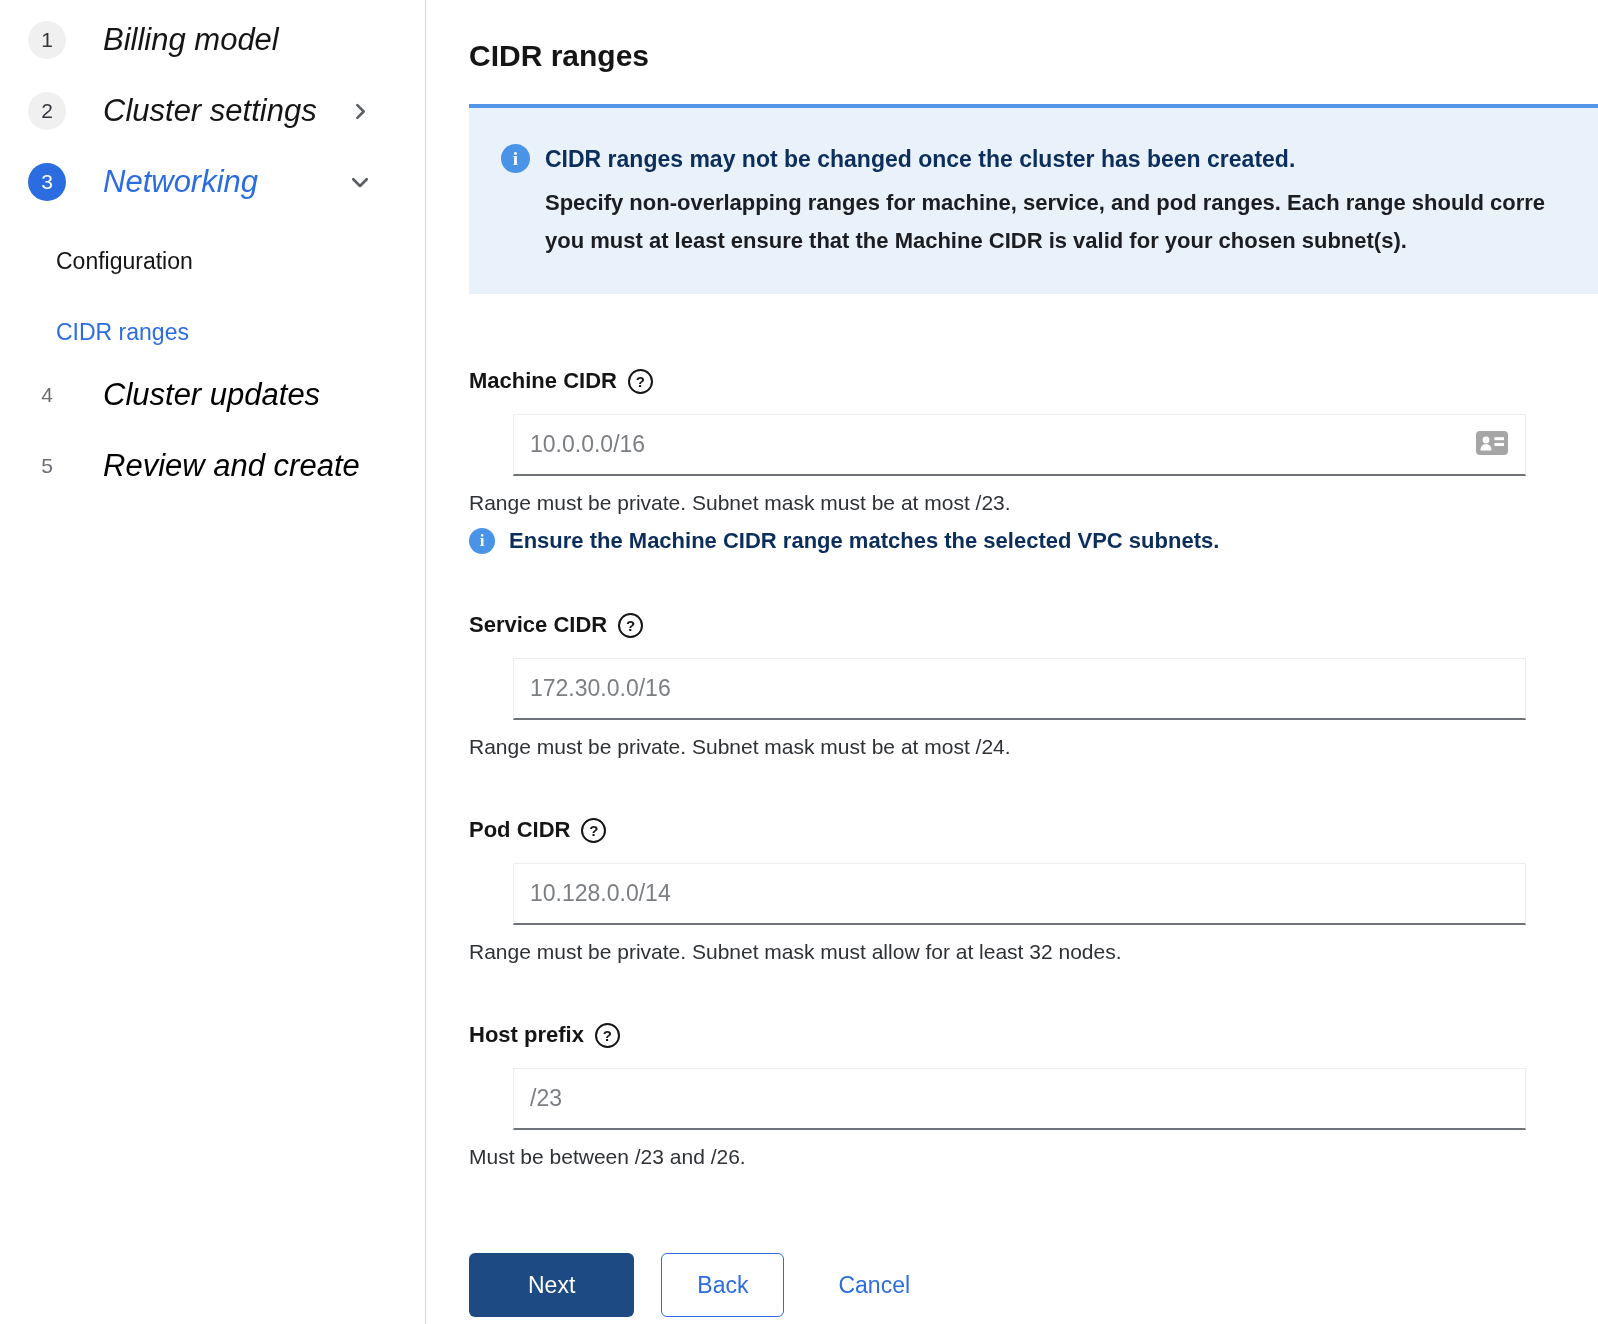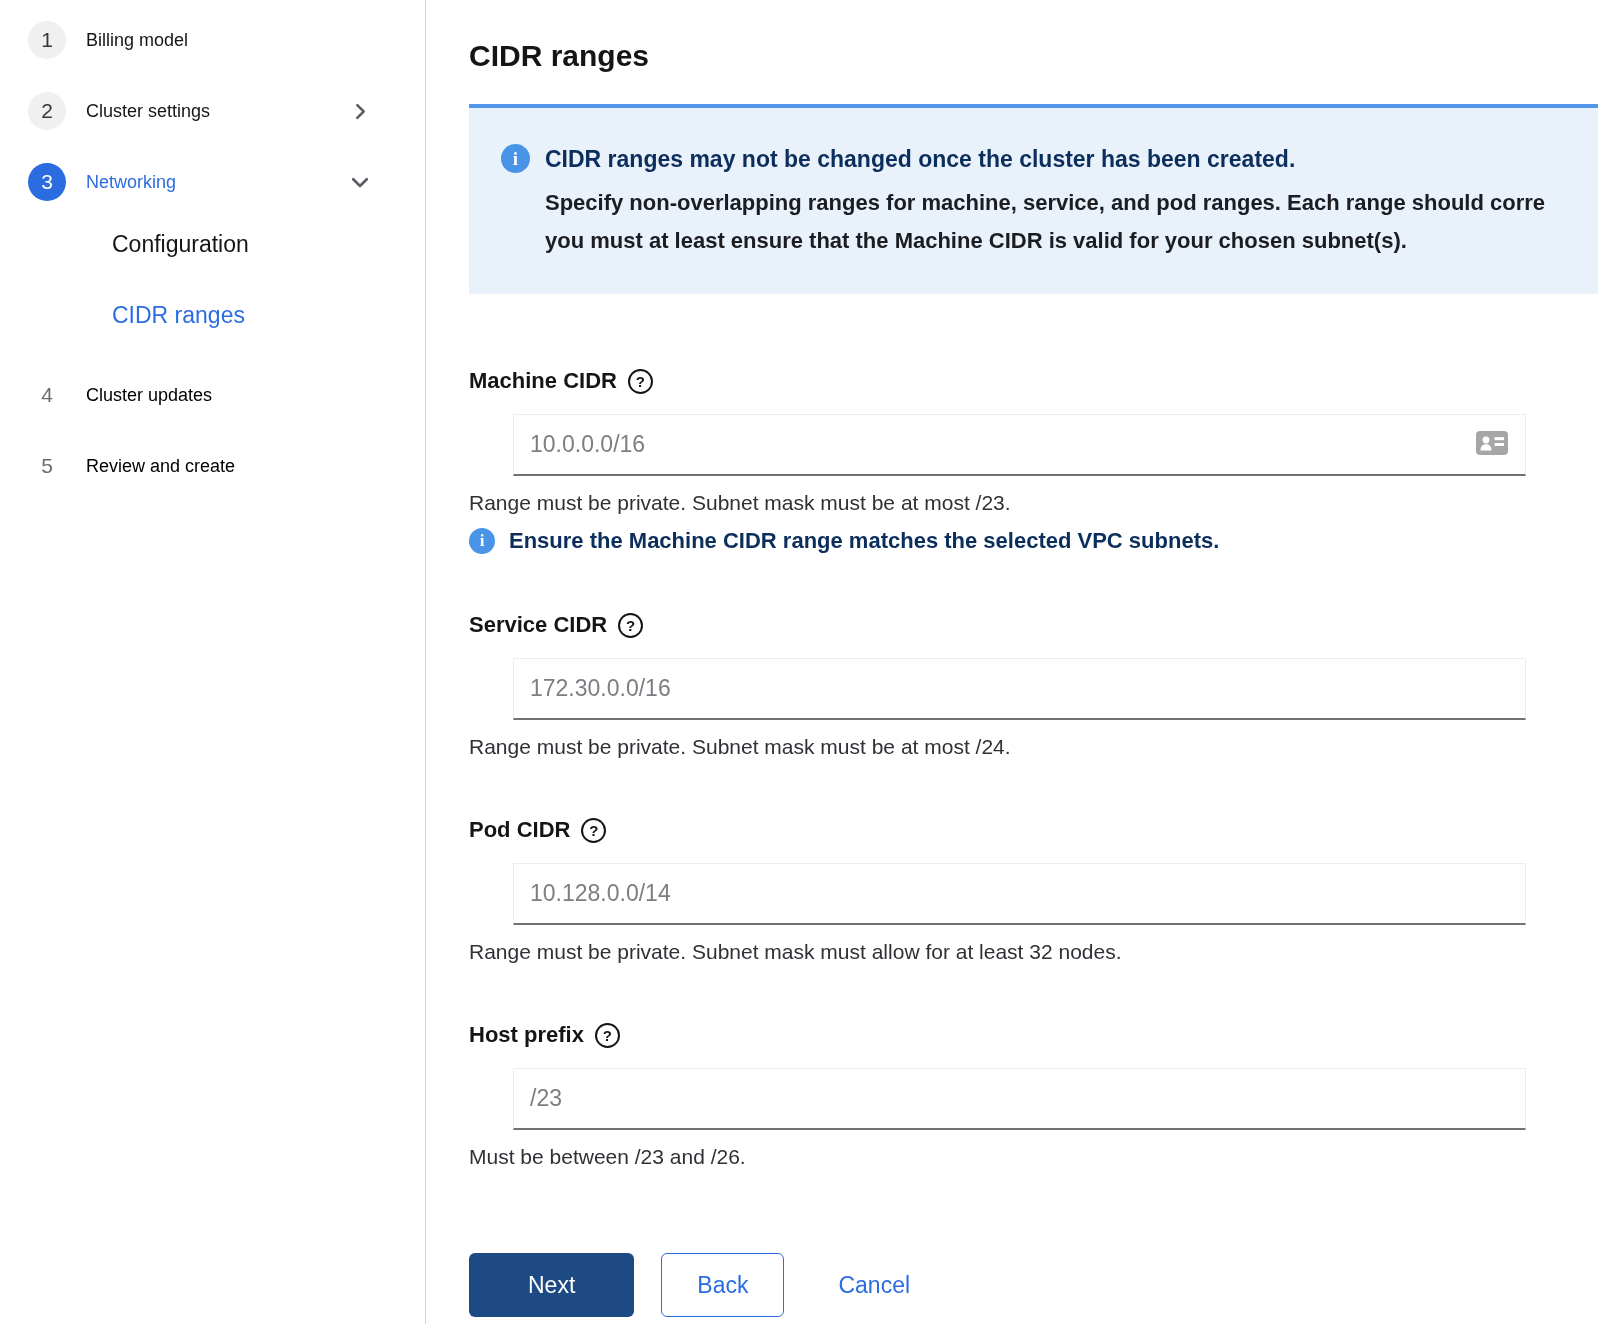--- a/index.html
+++ b/index.html
@@ -6,28 +6,28 @@
   html,body { width:1598px; height:1324px; overflow:hidden; background:#ffffff;
     font-family:"Liberation Sans", sans-serif; color:#151515; }
   .layout { display:flex; width:100%; height:100%; }
 
   
   .sidebar { width:426px; flex-shrink:0; border-right:1px solid #d6d6d6; padding-top:18px; }
   .step-row { display:flex; align-items:center; height:44px; margin-bottom:27px;
     padding-left:28px; padding-right:56px; cursor:pointer; }
   .step-num { width:38px; height:38px; border-radius:50%; background:#f0f0f0; color:#33373c;
     display:flex; align-items:center; justify-content:center; font-size:21px; flex-shrink:0; }
-  .step-label { margin-left:20px; font-size:18px; color:#151515; white-space:nowrap; }
+  .step-label { margin-left:37px; font-size:31px; color:#151515; white-space:nowrap;font-style:italic; }
   .step-row.active .step-num { background:#2b6de0; color:#ffffff; }
   .step-row.active .step-label { color:#2b6de0; }
   .step-row.disabled .step-num { background:transparent; color:#6a6e73; }
   .step-row.disabled .step-label { color:#000000; }
   .chevron { margin-left:auto; display:flex; align-items:center; }
-  .sub-row { display:flex; align-items:flex-start; height:44px; margin-bottom:27px;
-    padding-left:112px; font-size:23px; color:#151515; cursor:pointer; white-space:nowrap; }
+  .sub-row { display:flex; align-items:flex-end; height:44px; margin-bottom:27px;
+    padding-left:56px; font-size:23px; color:#151515; cursor:pointer; white-space:nowrap; }
   .sub-row.active { color:#2b6de0; }
 
   
   .content { flex:1; min-width:0; padding-left:43px; }
   h1.page-title { margin-top:38px; font-size:30px; font-weight:700; line-height:36px; color:#151515; }
 
   .alert { margin-top:30px; border-top:4px solid #5196e8; background:#e9f1fb;
     padding:36px 0 34px 32px; display:flex; align-items:flex-start; overflow:hidden; }
   .alert-icon, .note-icon { width:29px; height:29px; border-radius:50%; background:#4a94e8;
     color:#ffffff; display:flex; align-items:center; justify-content:center;

